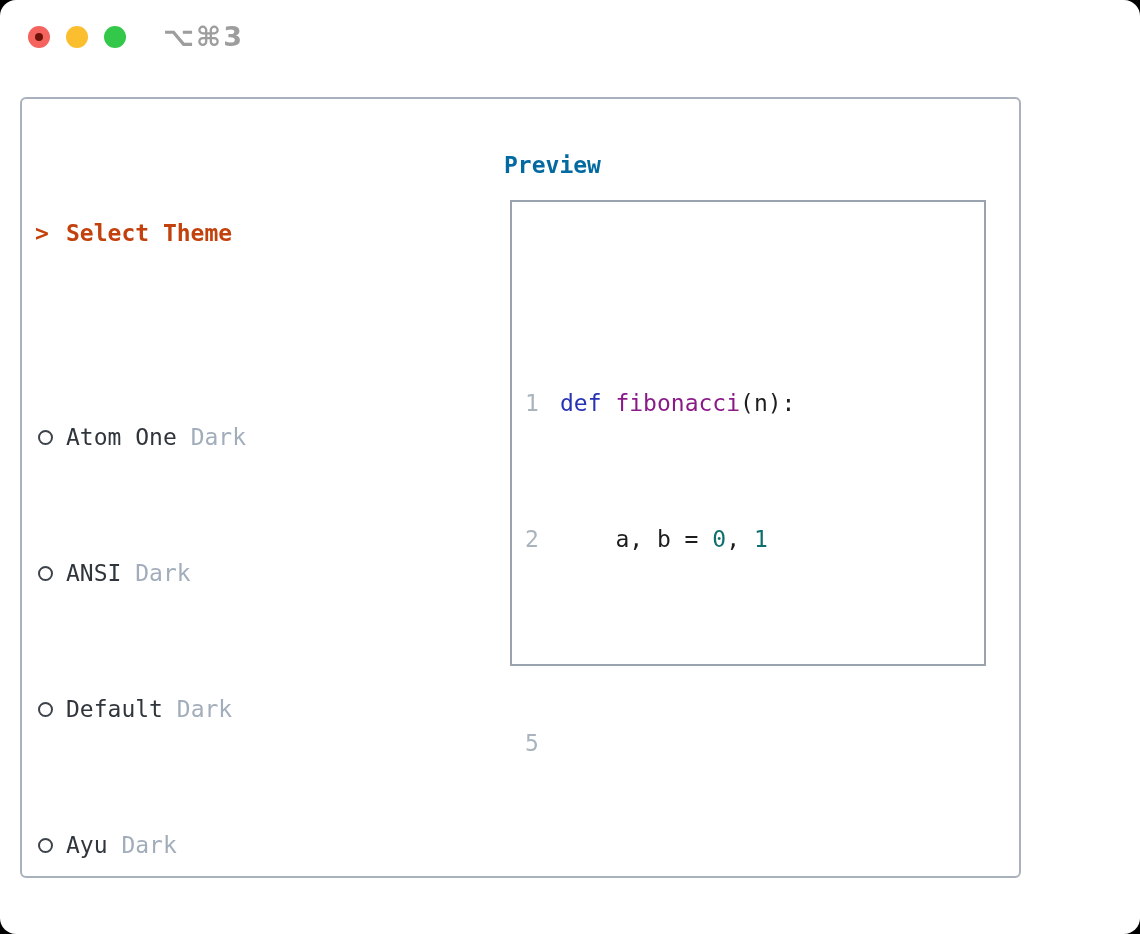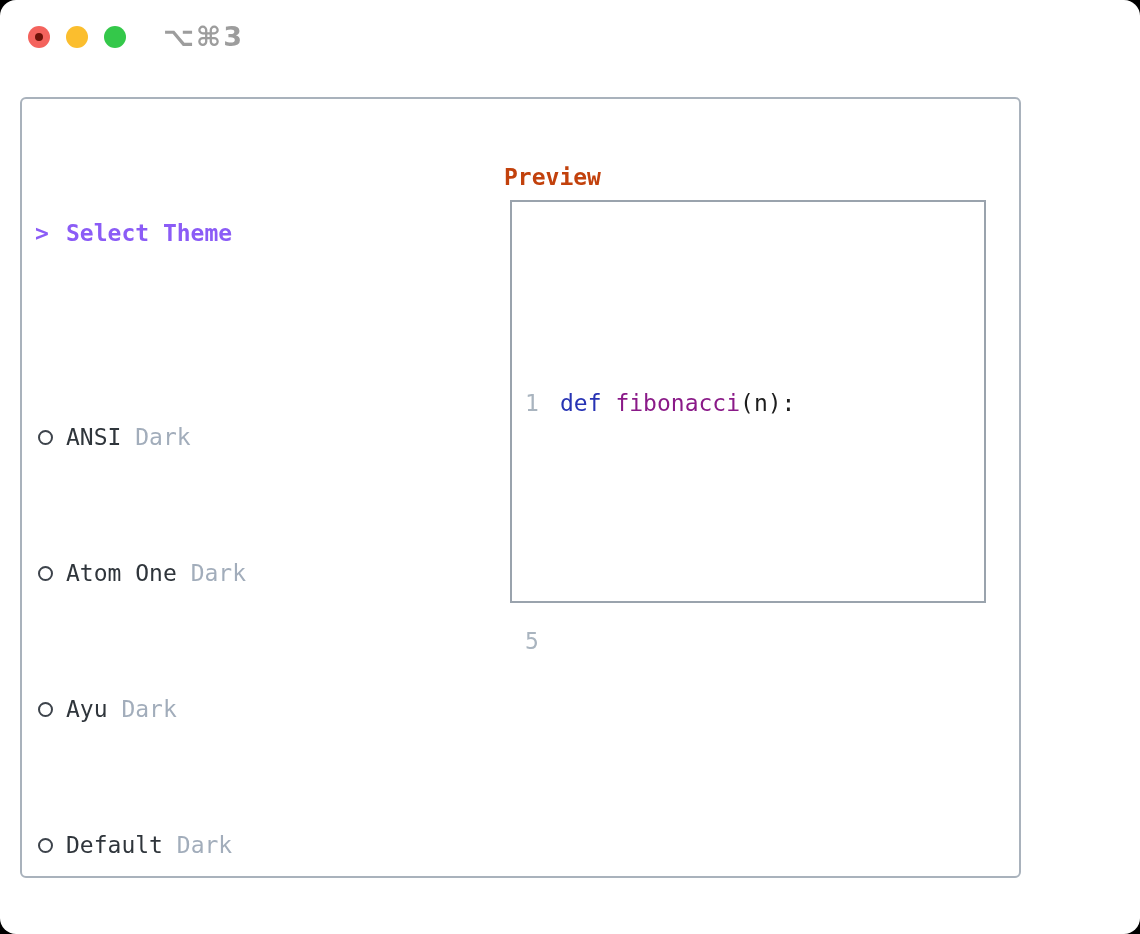--- a/index.html
+++ b/index.html
@@ -35,28 +35,28 @@
   .tui { font-size:23px; line-height:34px; white-space:pre; color:var(--text-dark); }
   .row { height:34px; }
 
   .left-col { position:absolute; left:35px; top:148px; }
   .mark { display:inline-block; width:31px; vertical-align:baseline; }
   .ring, .gdot {
     display:inline-block; width:11px; height:11px; border-radius:50%;
     margin-left:3px; margin-bottom:2px;
     border:2px solid var(--ring-gray); vertical-align:middle;
   }
-  .hdr { font-weight:bold; color:#8b5cf6; }
+  .hdr { font-weight:bold; color:#c2410c; }
   .tname { color:var(--text-dark); }
   .tvariant { color:var(--muted-gray); margin-left:1ch; }
 
   
-  .preview-label { position:absolute; left:504px; top:160px; font-weight:bold; color:#c2410c; }
+  .preview-label { position:absolute; left:504px; top:148px; font-weight:bold; color:#0369a1; }
   .preview-box {
-    position:absolute; left:510px; top:200px; width:476px; height:403px;
+    position:absolute; left:510px; top:200px; width:476px; height:466px;
     box-sizing:border-box; border:2px solid var(--pborder-gray); background:#fff;
   }
   .plines { position:absolute; left:13px; top:48px; }
   .lineno { display:inline-block; width:35px; color:var(--lineno-gray); }
   .seg-plain   { color:var(--code-plain); }
   .seg-keyword { color:var(--keyword-blue); }
   .seg-function{ color:var(--function-purple); }
   .seg-number  { color:var(--number-teal); }
 </style>
 </head>
@@ -70,27 +70,27 @@
     <div class="traffic green"></div>
     <div class="shortcut">⌥⌘3</div>
   </div>
 
   <div class="panel"></div>
 
   <div class="left-col tui">
     <div class="row hdr"><span class="mark">&gt;</span><span>Select Theme</span></div>
 
     <div id="theme-list">
+  <div class="row"><span class="mark"><span class="ring"></span></span><span class="tname">Atom One</span><span class="tvariant">Dark</span></div>
+
   <div class="row"><span class="mark"><span class="ring"></span></span><span class="tname">ANSI</span><span class="tvariant">Dark</span></div>
 
-  <div class="row"><span class="mark"><span class="ring"></span></span><span class="tname">Atom One</span><span class="tvariant">Dark</span></div>
+  <div class="row"><span class="mark"><span class="ring"></span></span><span class="tname">Default</span><span class="tvariant">Dark</span></div>
 
   <div class="row"><span class="mark"><span class="ring"></span></span><span class="tname">Ayu</span><span class="tvariant">Dark</span></div>
-
-  <div class="row"><span class="mark"><span class="ring"></span></span><span class="tname">Default</span><span class="tvariant">Dark</span></div>
 
   
 
   
 
   
 
   
 
   
@@ -114,20 +114,21 @@
     
   </div>
 
   <div class="preview-label tui">Preview</div>
 
   <div class="preview-box">
     <div class="plines tui">
       <div id="code-list">
   <div class="row"><span class="lineno">1</span><span class="code-content"><span class="seg-keyword">def</span><span class="seg-plain"> </span><span class="seg-function">fibonacci</span><span class="seg-plain">(n):</span></span></div>
 
+  <div class="row"><span class="lineno">2</span><span class="code-content"><span class="seg-plain">    a, b = </span><span class="seg-number">0</span><span class="seg-plain">, </span><span class="seg-number">1</span></span></div>
 
 
 
   <div class="row"><span class="lineno">5</span></div>
 </div>
       
       
     </div>
   </div>
 

